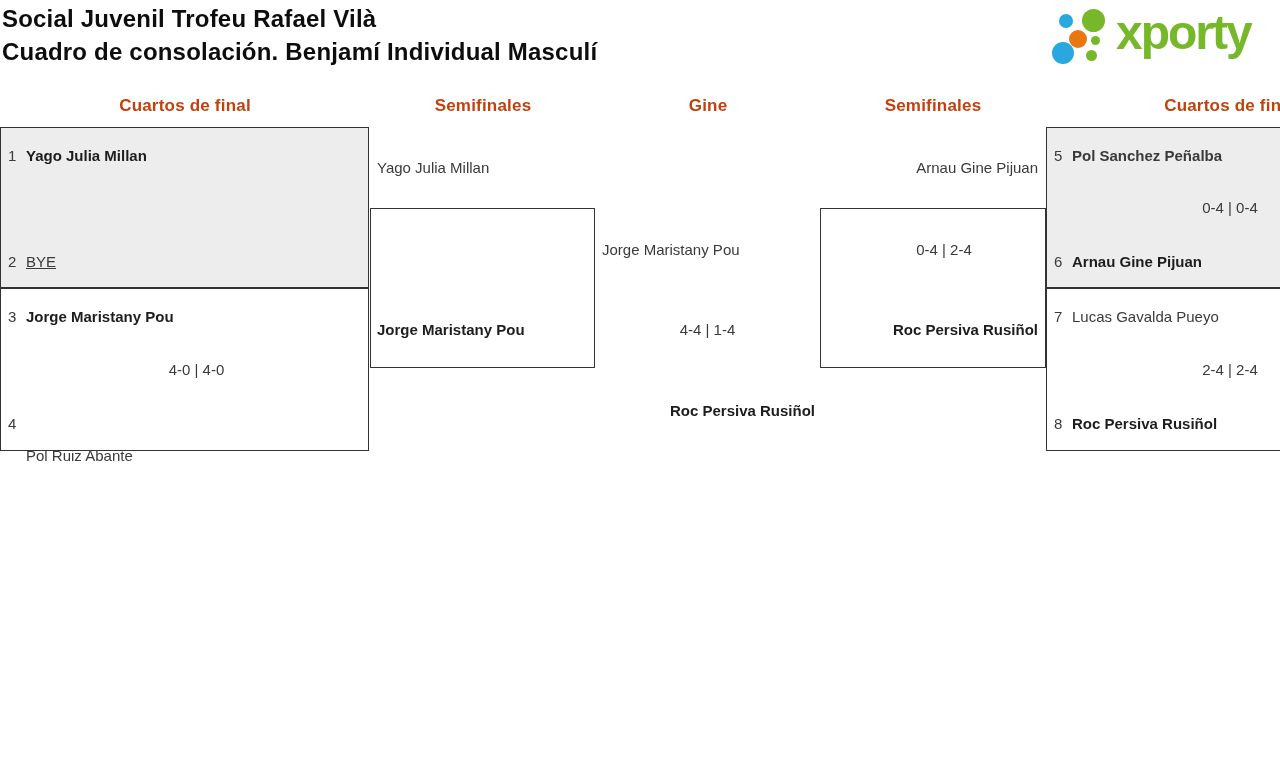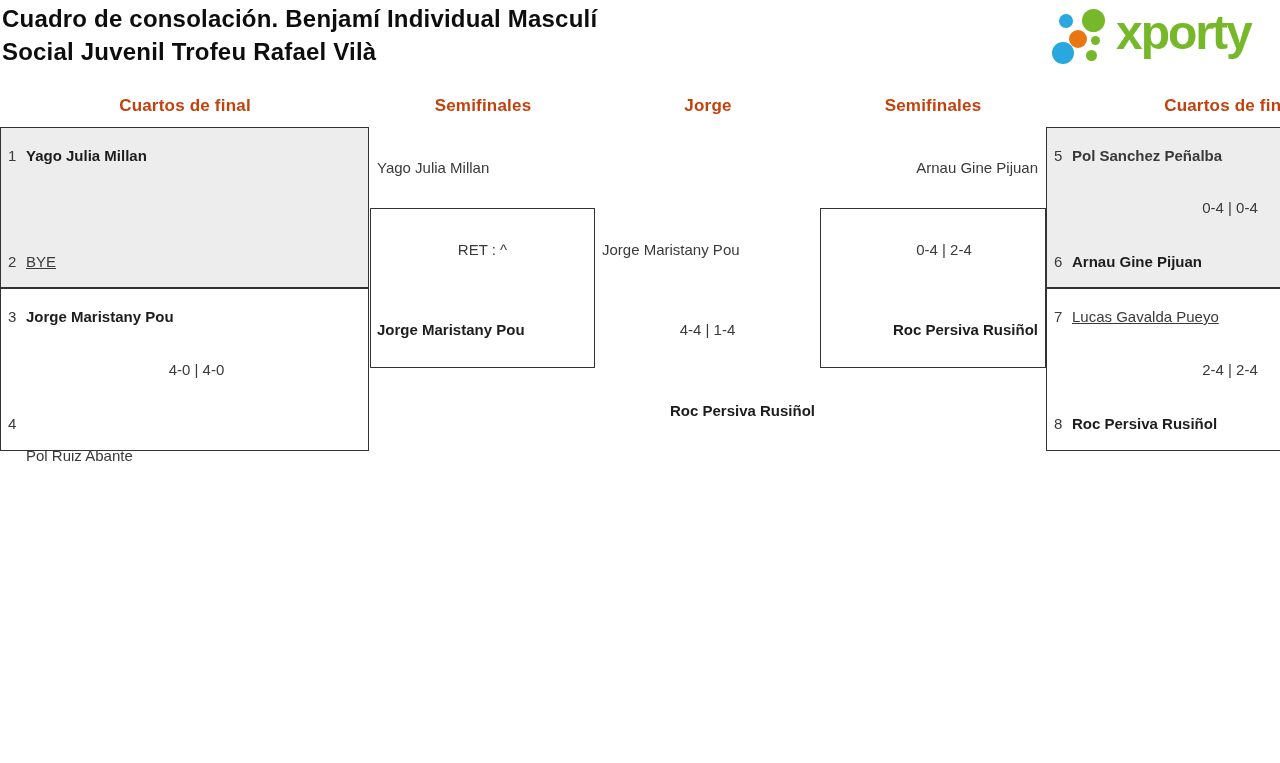--- a/index.html
+++ b/index.html
@@ -25,74 +25,73 @@
   .dot{position:absolute;border-radius:50%;}
   .wordmark{position:absolute;left:1116px;top:8px;font-size:48px;line-height:50px;
             font-weight:800;letter-spacing:-2px;color:#76b82a;}
 </style>
 </head>
 <body>
 
 <div id="app">
 
   <div class="title">
+    <div>Social Juvenil Trofeu Rafael Vilà</div>
     <div>Cuadro de consolación. Benjamí Individual Masculí</div>
-    <div>Social Juvenil Trofeu Rafael Vilà</div>
   </div>
 
   <div>
     <span class="dot" style="left:1059px;top:14px;width:14px;height:14px;background:#29a8e0;"></span>
     <span class="dot" style="left:1082px;top:9px;width:23px;height:23px;background:#76b82a;"></span>
     <span class="dot" style="left:1069px;top:30px;width:18px;height:18px;background:#e87711;"></span>
     <span class="dot" style="left:1091px;top:36px;width:9px;height:9px;background:#76b82a;"></span>
     <span class="dot" style="left:1052px;top:42px;width:22px;height:22px;background:#29a8e0;"></span>
     <span class="dot" style="left:1086px;top:50px;width:11px;height:11px;background:#76b82a;"></span>
     <span class="wordmark">xporty</span>
   </div>
 
   <div class="col-header" style="left:35px;">Cuartos de final</div>
   <div class="col-header" style="left:333px;">Semifinales</div>
-  <div class="col-header" style="left:558px;">Jorge</div>
+  <div class="col-header" style="left:558px;">Gine</div>
   <div class="col-header" style="left:783px;">Semifinales</div>
   <div class="col-header" style="left:1080px;">Cuartos de final</div>
 
   <div class="box gray" style="left:0;top:127px;width:369px;height:161px;"></div>
   <span class="txt" style="left:8px;top:146px;">1</span>
   <span class="txt winner" style="left:26px;top:146px;">Yago Julia Millan</span>
   <span class="txt" style="left:8px;top:252px;">2</span>
   <span class="txt" style="left:26px;top:252px;text-decoration:underline;">BYE</span>
 
   <div class="box" style="left:0;top:288px;width:369px;height:163px;"></div>
   <span class="txt" style="left:8px;top:307px;">3</span>
   <span class="txt winner" style="left:26px;top:307px;">Jorge Maristany Pou</span>
   <span class="txt score" style="left:12px;top:360px;width:369px;">4-0 | 4-0</span>
   <span class="txt" style="left:8px;top:414px;">4</span>
   <span class="txt" style="left:26px;top:414px;margin-top:32px;">Pol Ruiz Abante</span>
 
   <div class="box noline" style="left:370px;top:208px;width:225px;height:160px;"></div>
   <span class="txt" style="left:377px;top:158px;">Yago Julia Millan</span>
-  <span class="txt score" style="left:370px;top:240px;width:225px;">RET : ^</span>
   <span class="txt winner" style="left:377px;top:320px;">Jorge Maristany Pou</span>
 
   <span class="txt" style="left:602px;top:240px;">Jorge Maristany Pou</span>
   <span class="txt score" style="left:595px;top:320px;width:225px;">4-4 | 1-4</span>
   <span class="txt winner r" style="left:595px;top:401px;width:220px;">Roc Persiva Rusiñol</span>
 
   <div class="box noline" style="left:820px;top:208px;width:226px;height:160px;"></div>
   <span class="txt r" style="left:820px;top:158px;width:218px;">Arnau Gine Pijuan</span>
   <span class="txt score" style="left:820px;top:240px;width:248px;">0-4 | 2-4</span>
   <span class="txt winner r" style="left:820px;top:320px;width:218px;">Roc Persiva Rusiñol</span>
 
   <div class="box gray" style="left:1046px;top:127px;width:368px;height:161px;"></div>
   <span class="txt" style="left:1054px;top:146px;">5</span>
   <span class="txt" style="left:1072px;top:146px;font-weight:bold;">Pol Sanchez Peñalba</span>
   <span class="txt score" style="left:1046px;top:198px;width:368px;">0-4 | 0-4</span>
   <span class="txt" style="left:1054px;top:252px;">6</span>
   <span class="txt winner" style="left:1072px;top:252px;">Arnau Gine Pijuan</span>
 
   <div class="box" style="left:1046px;top:288px;width:368px;height:163px;"></div>
   <span class="txt" style="left:1054px;top:307px;">7</span>
-  <span class="txt" style="left:1072px;top:307px;text-decoration:underline;">Lucas Gavalda Pueyo</span>
+  <span class="txt" style="left:1072px;top:307px;">Lucas Gavalda Pueyo</span>
   <span class="txt score" style="left:1046px;top:360px;width:368px;">2-4 | 2-4</span>
   <span class="txt" style="left:1054px;top:414px;">8</span>
   <span class="txt winner" style="left:1072px;top:414px;">Roc Persiva Rusiñol</span>
 
 </div>
 
 </body></html>

